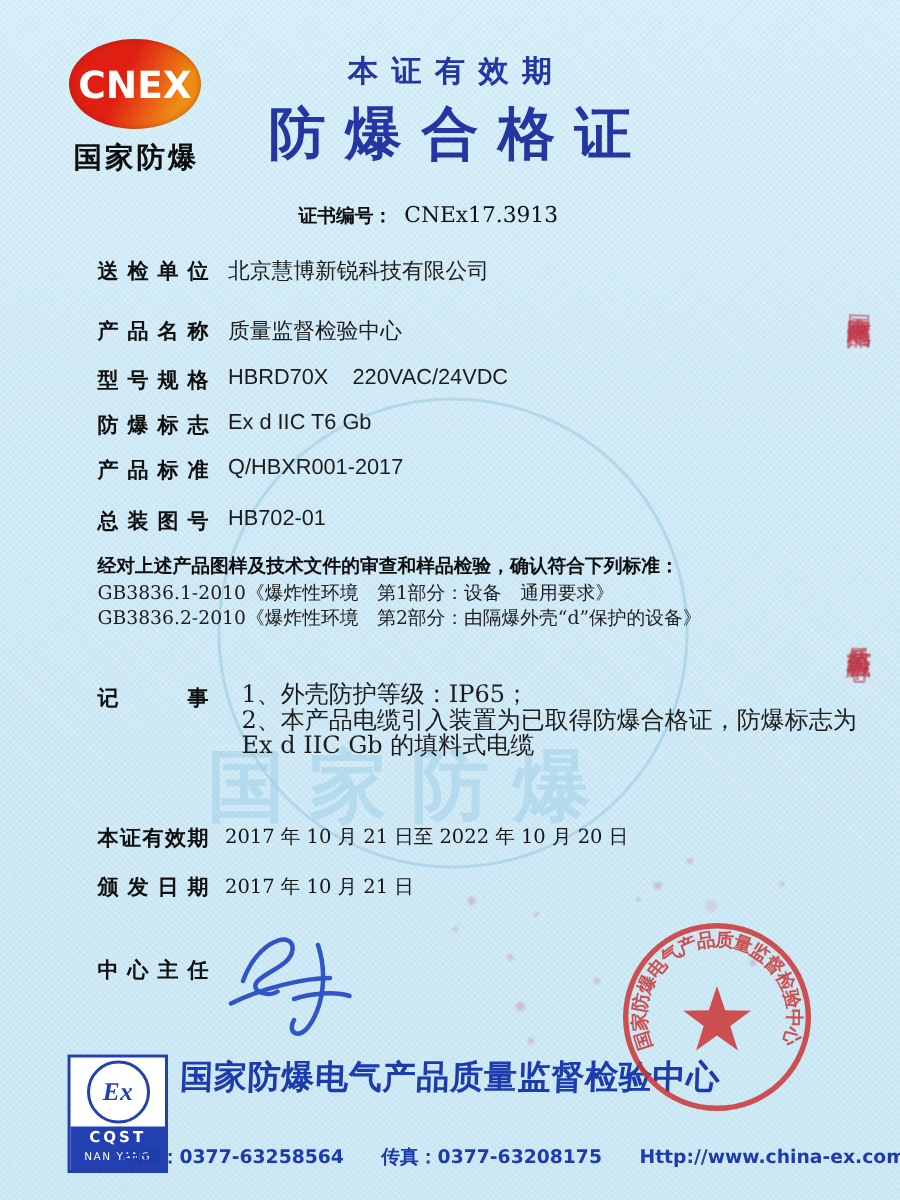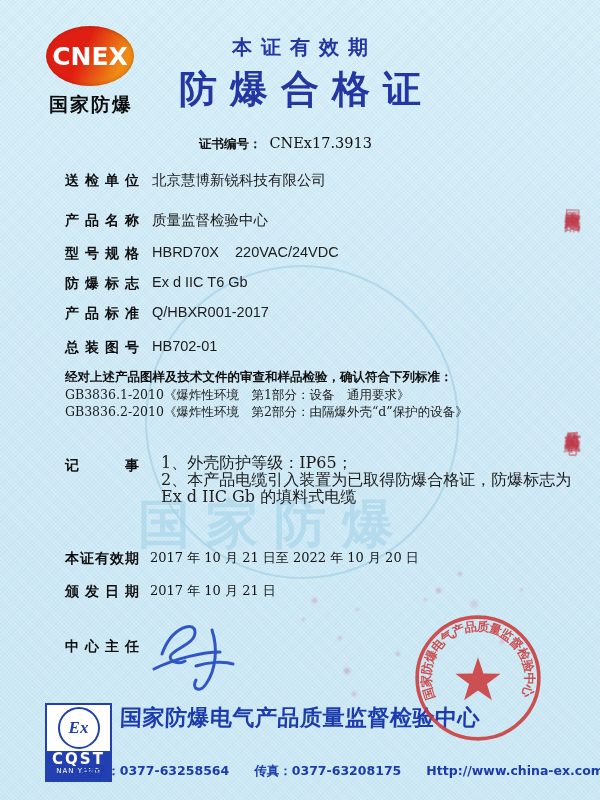--- a/index.html
+++ b/index.html
@@ -58,21 +58,21 @@
   .spk{border-radius:50%; background:rgba(196,78,134,.30); filter:blur(1px); z-index:3;}
   
   .ex-box{left:45px; top:703px; width:63px; height:75px; border:2px solid #2340b0;
     background:#ffffff; z-index:2; display:flex; flex-direction:column;}
   .ex-top{flex:1; display:flex; align-items:center; justify-content:center;}
   .ex-circle{width:38px; height:38px; border:2.5px solid #2340b0; border-radius:50%;
     display:flex; align-items:center; justify-content:center;}
   .ex-circle span{color:#2340b0; font-weight:bold; font-style:italic; font-size:17px;
     font-family:Liberation Serif, serif;}
   .ex-bottom{height:27px; background:#2340b0; color:#fff; text-align:center; line-height:12px; padding-top:2px;}
-  .ex-bottom .cqst{font-size:15px; font-weight:bold; letter-spacing:2px; display:block;}
+  .ex-bottom .cqst{font-size:10px; font-weight:bold; letter-spacing:2px; display:block;}
   .ex-bottom .ny{font-size:7px; letter-spacing:1px; display:block;}
   .footer-org{left:0; top:703px; width:100%; text-align:center; color:#1c3cae;
     font-weight:bold; font-size:22px; letter-spacing:0.5px; z-index:2;
     transform:skewX(-2deg); white-space:nowrap;}
   .footer-line1{left:0; top:744px; width:100%; text-align:center; color:#1c3cae;
     font-weight:bold; font-size:13px; z-index:2; white-space:pre;}
   .footer-line2{left:0; top:763px; width:100%; text-align:center; color:#1c3cae;
     font-weight:bold; font-size:12.5px; z-index:2; white-space:pre;padding-left:43px;}
 </style>
 </head>

